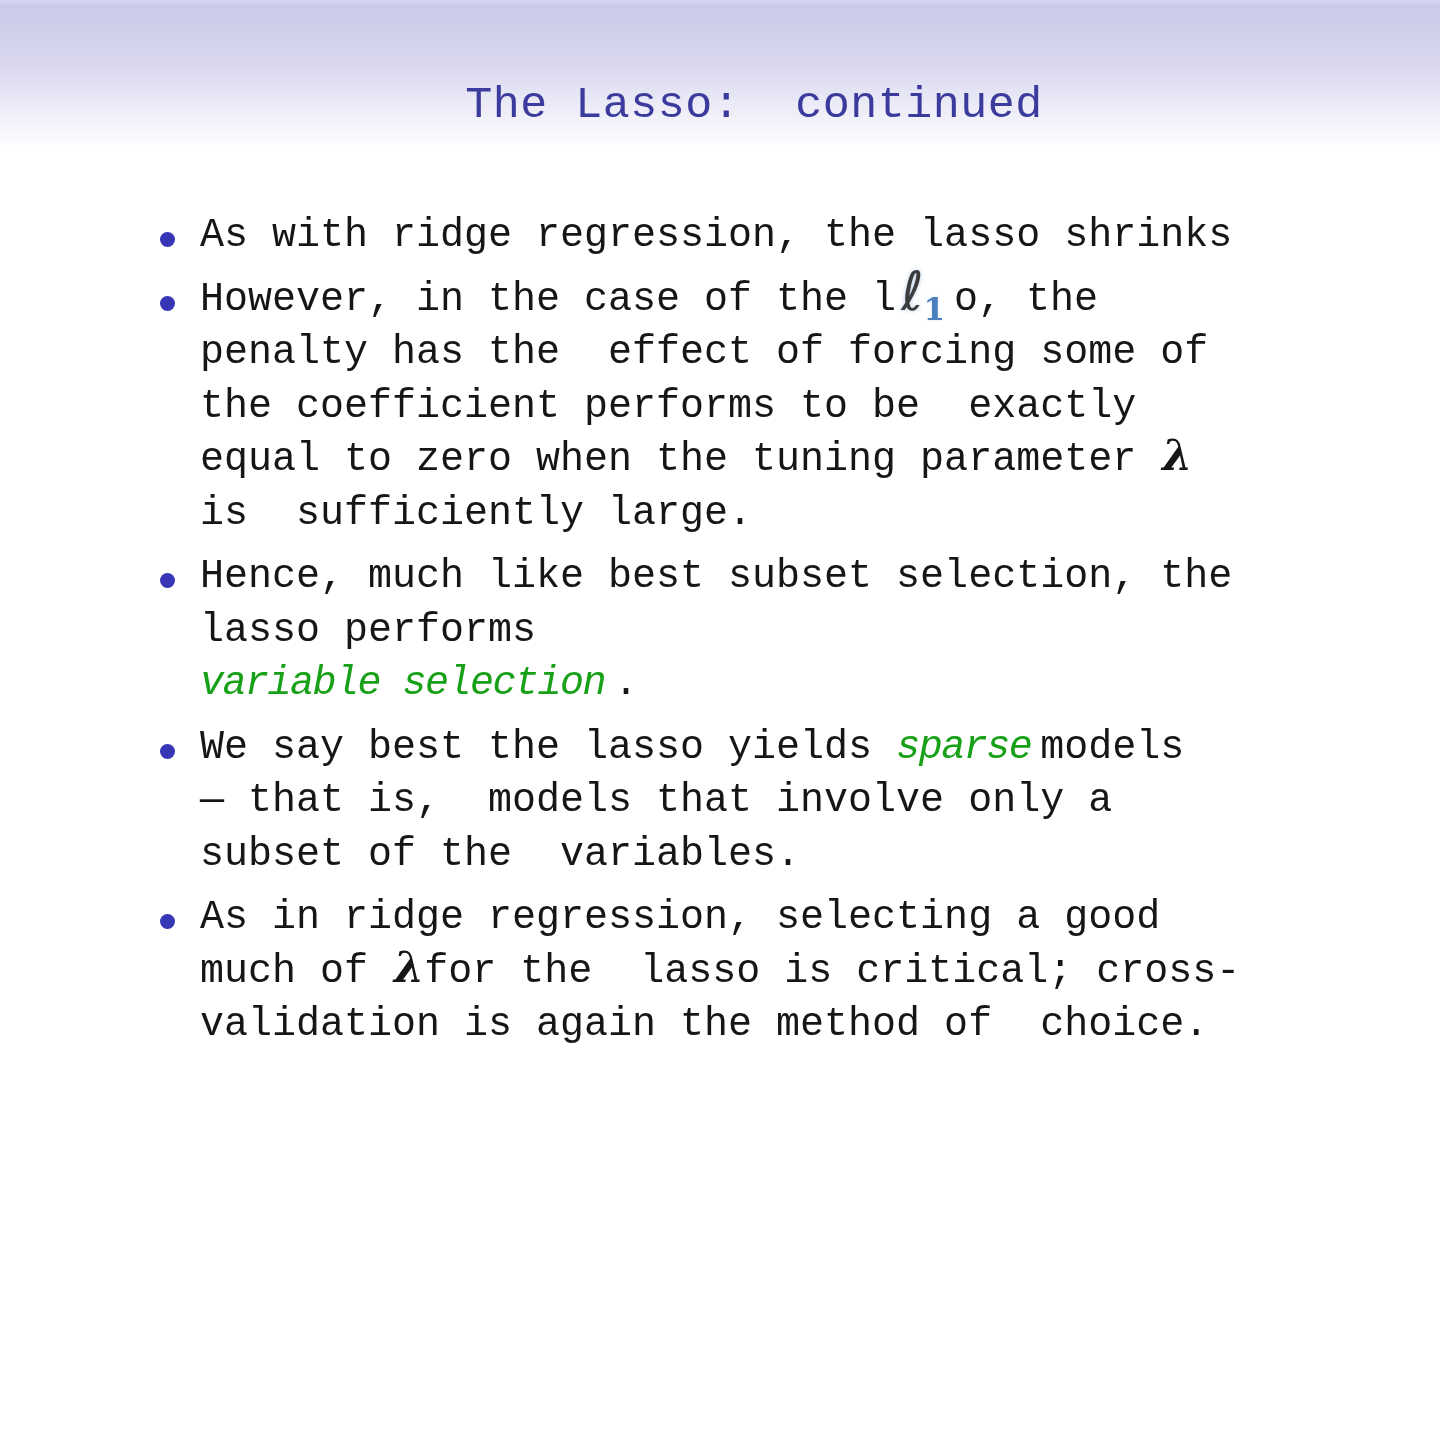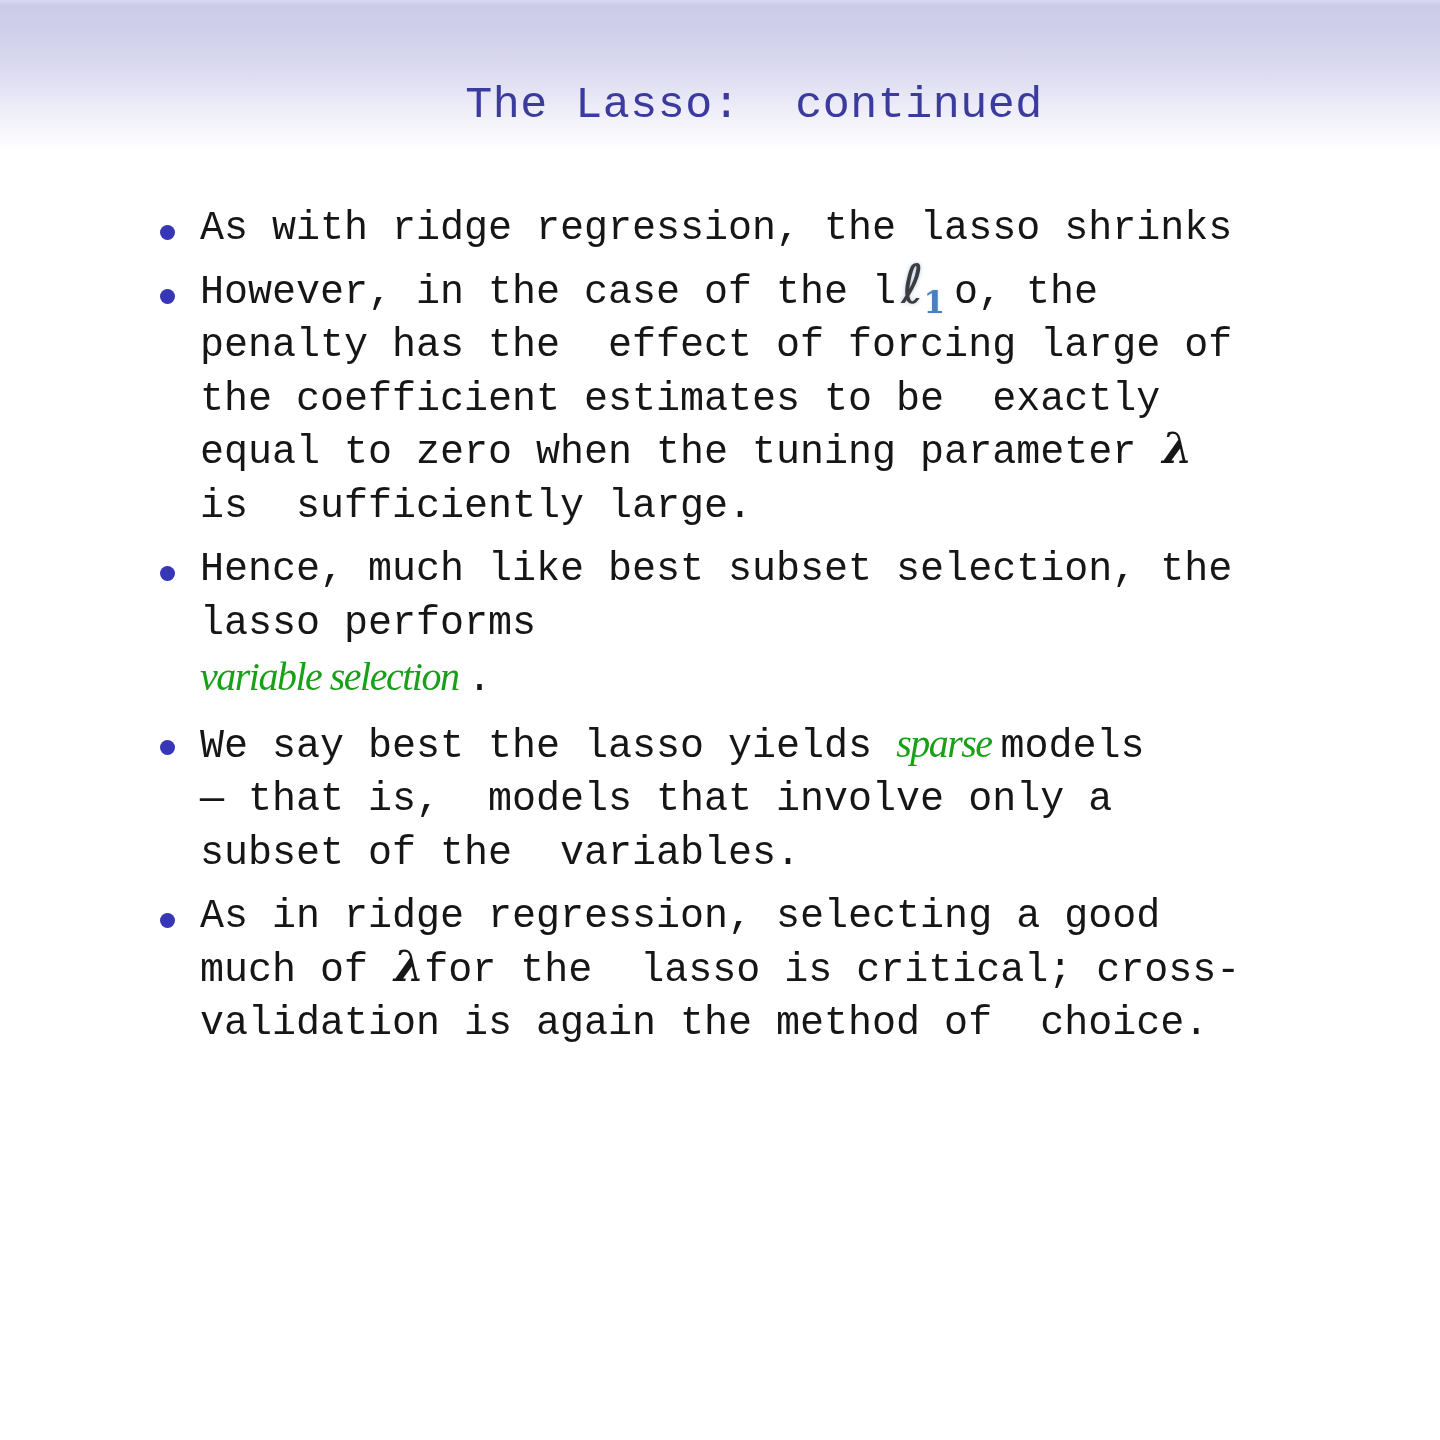--- a/index.html
+++ b/index.html
@@ -39,21 +39,21 @@
     margin: 0;
     font-size: 45px;
     font-weight: normal;
     letter-spacing: 0.5px;
     white-space: pre;
     color: #3b3b9e;
     font-family: "Liberation Mono", "DejaVu Sans Mono", monospace;
   }
   .content {
     position: absolute;
-    top: 202px;
+    top: 209px;
     left: 200px;
     width: 1170px;
   }
   .bullet-item {
     position: relative;
     margin-bottom: 10px;
   }
   .bullet-dot {
     position: absolute;
     left: -40px;
@@ -64,21 +64,21 @@
     background: #3636b6;
   }
   .text-line {
     white-space: pre;
     font-size: 40px;
     line-height: 53.5px;
     letter-spacing: 0px;
   }
   .seg-normal { }
   .seg-green {
-    font-family: Liberation Serif, serif;
+    font-family: Liberation Mono, monospace;
     font-style: italic;
     font-size: 40px;
     letter-spacing: -1.5px;
     color: #18a018;
   }
   .seg-after-green { margin-left: 9px; }
   .seg-lambda {
     font-family: "DejaVu Serif", "Liberation Serif", serif;
     font-style: italic;
     font-weight: bold;
@@ -117,22 +117,22 @@
       <div class="bullet-item">
         <span class="bullet-dot"></span>
         <div class="bullet-text">
           <div class="text-line"><span class="seg-normal">As with ridge regression, the lasso shrinks</span></div>
         </div>
       </div>
       <div class="bullet-item">
         <span class="bullet-dot"></span>
         <div class="bullet-text">
           <div class="text-line"><span class="seg-normal">However, in the case of the l</span><span class="seg-ell">ℓ</span><span class="seg-sub">1</span><span class="seg-normal">o, the</span></div>
-          <div class="text-line"><span class="seg-normal">penalty has the  effect of forcing large of</span></div>
-          <div class="text-line"><span class="seg-normal">the coefficient estimates to be  exactly</span></div>
+          <div class="text-line"><span class="seg-normal">penalty has the  effect of forcing some of</span></div>
+          <div class="text-line"><span class="seg-normal">the coefficient performs to be  exactly</span></div>
           <div class="text-line"><span class="seg-normal">equal to zero when the tuning parameter </span><span class="seg-lambda">λ</span></div>
           <div class="text-line"><span class="seg-normal">is  sufficiently large.</span></div>
         </div>
       </div>
       <div class="bullet-item">
         <span class="bullet-dot"></span>
         <div class="bullet-text">
           <div class="text-line"><span class="seg-normal">Hence, much like best subset selection, the</span></div>
           <div class="text-line"><span class="seg-normal">lasso performs</span></div>
           <div class="text-line"><span class="seg-green">variable selection</span><span class="seg-after-green">.</span></div>

